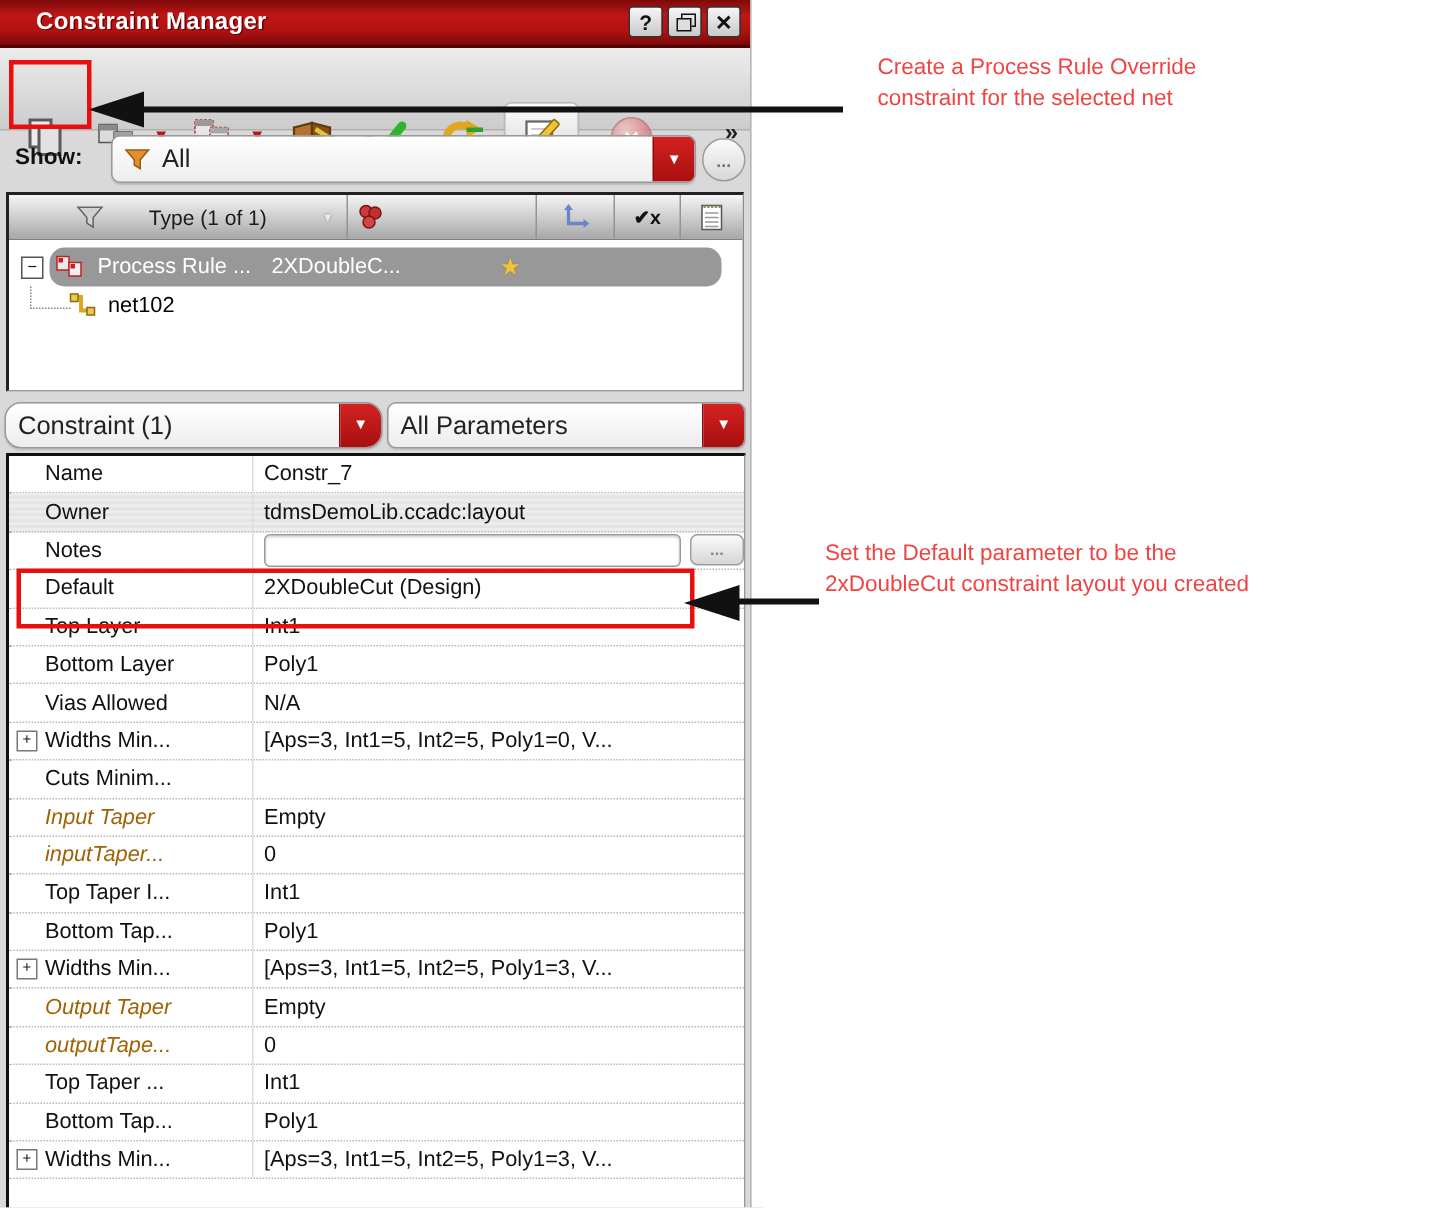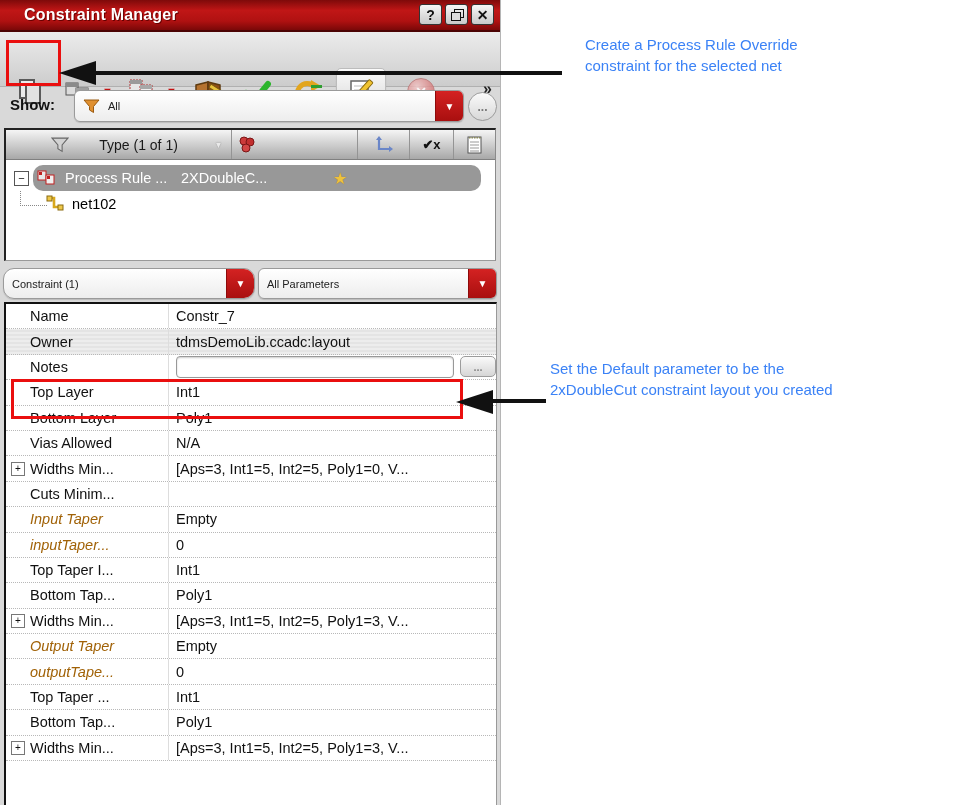--- a/index.html
+++ b/index.html
@@ -35,21 +35,21 @@
     background:radial-gradient(circle at 35% 30%,#f2c9c9,#d97f7f 60%,#c46060);
     border:1px solid #b96f6f;display:flex;align-items:center;justify-content:center;
     color:#fff;font-weight:bold;font-size:14px;opacity:.8;}
   .chev{position:absolute;right:8px;top:48px;font-weight:bold;font-size:16px;color:#222;}
 
   
   .show-label{position:absolute;left:10px;top:96px;font-weight:bold;font-size:15px;color:#111;}
   .combo{position:absolute;background:linear-gradient(#ffffff,#ededed);
     border:1px solid #9a9a9a;border-radius:6px;display:flex;align-items:center;
     box-shadow:inset 0 1px 0 #fff,0 1px 1px #bbb;box-sizing:border-box;overflow:hidden;}
-  .combo .ctext{flex:1;font-size:11px;color:#222;padding-left:8px;white-space:nowrap;overflow:hidden;}
+  .combo .ctext{flex:1;font-size:17px;color:#222;padding-left:8px;white-space:nowrap;overflow:hidden;}
   .combo .carrow{width:27px;align-self:stretch;background:linear-gradient(#d42222,#a90f0f);
     border-left:1px solid #8d0a0a;display:flex;align-items:center;justify-content:center;
     color:#fff;font-size:10px;}
   .show-combo{left:74px;top:90px;width:390px;height:32px;}
   .round-btn{position:absolute;left:468px;top:92px;width:29px;height:29px;border-radius:50%;
     background:linear-gradient(#fafafa,#d8d8d8);border:1px solid #9c9c9c;color:#777;
     display:flex;align-items:center;justify-content:center;font-weight:bold;font-size:12px;box-sizing:border-box;}
 
   
   .treepanel{position:absolute;left:4px;top:128px;width:492px;height:133px;background:#fff;
@@ -94,21 +94,21 @@
   .redbox{position:absolute;border:3px solid #ea0f0f;background:transparent;z-index:6;}
   .redbox-icon{left:6px;top:40px;width:49px;height:40px;}
   .redbox-default{left:11px;top:379px;width:446px;height:34px;}
   .ann-line{position:absolute;background:#111;height:4px;z-index:7;}
   .ann-head{position:absolute;width:0;height:0;z-index:7;
     border-top:12px solid transparent;border-bottom:12px solid transparent;border-right:37px solid #111;}
   .line1{left:96px;top:71px;width:466px;}
   .head1{left:59px;top:61px;}
   .line2{left:490px;top:399px;width:56px;}
   .head2{left:456px;top:390px;}
-  .ann-text{position:absolute;font-size:15px;line-height:21px;color:#3b82f6;z-index:7;}
+  .ann-text{position:absolute;font-size:15px;line-height:21px;color:#ef4444;z-index:7;}
   .ann-text-1{left:585px;top:34px;}
   .ann-text-2{left:550px;top:358px;}
 
   .star{color:#eec23e;font-size:16px;text-shadow:0 0 1px #a3720e;}
   .smalltri{color:#e9e9e9;font-size:9px;margin-left:6px;text-shadow:0 0 1px #666;}
   .checkx{font-weight:bold;font-size:13px;color:#111;}
 </style>
 </head>
 <body>
 
@@ -309,20 +309,25 @@
       <div class="prow">
         <div class="gutter"></div>
         <div class="plabel">Notes</div>
         <div class="pvalue">
           <input class="notes-input" style="">
           <div class="mini-more">...</div>
         </div>
       </div>
       <div class="prow">
         <div class="gutter"></div>
+        <div class="plabel">Default</div>
+        <div class="pvalue">2XDoubleCut (Design)</div>
+      </div>
+      <div class="prow">
+        <div class="gutter"></div>
         <div class="plabel">Top Layer</div>
         <div class="pvalue">Int1</div>
       </div>
       <div class="prow">
         <div class="gutter"></div>
         <div class="plabel">Bottom Layer</div>
         <div class="pvalue">Poly1</div>
       </div>
       <div class="prow">
         <div class="gutter"></div>

